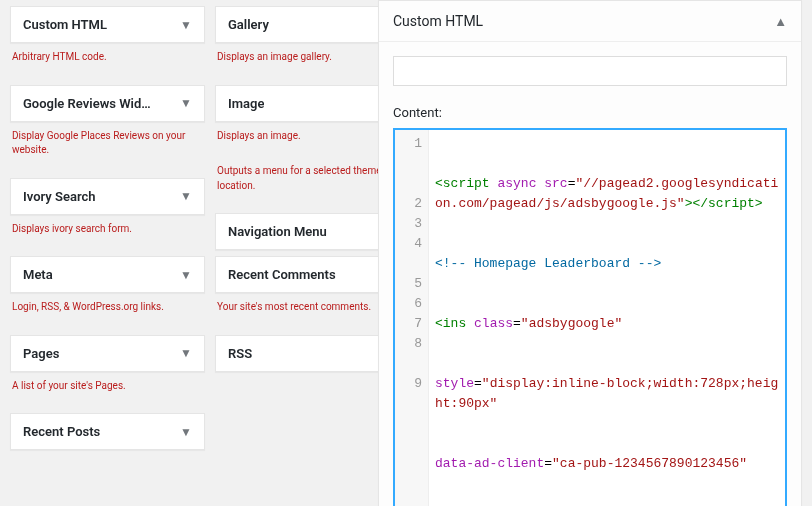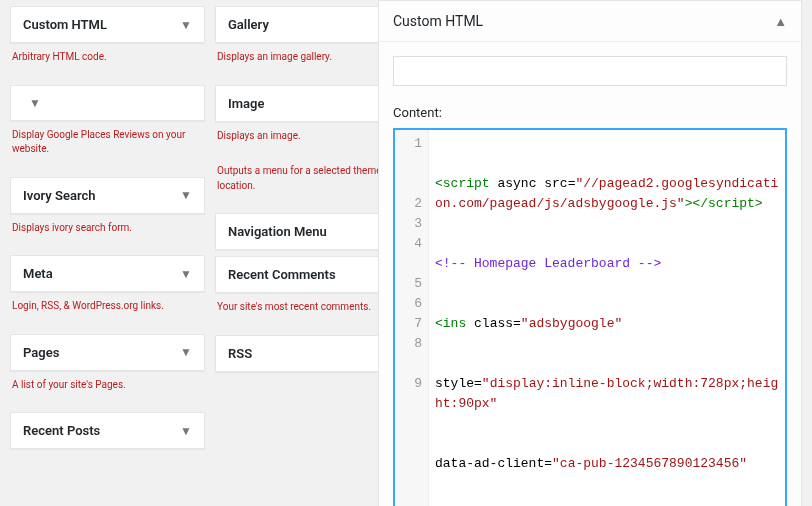--- a/index.html
+++ b/index.html
@@ -108,41 +108,42 @@
     .gutter .wrap3 { height:60px; }
     .code {
       padding: 4px 6px;
       line-height: 20px;
       flex:1;
       white-space: pre-wrap;
       word-break: break-all;
     }
     .code .row { min-height:20px; }
     .t-tag   { color: #008000; text-align: center; }
-    .t-attr  { color: #000000; margin-top: 28px; }
+    .t-attr  { color: #a21caf; margin-top: 28px; }
     .t-val   { color: #a31515; }
-    .t-cmt   { color: #6d28d9; }
+    .t-cmt   { color: #0369a1; }
     .t-punct { color: #008000; }
     .t-plain { color: #000; }
   </style>
 </head>
 <body>
 
 <div class="widget-columns">
   <div class="widget-col">
 
   <div class="widget-box">
         <div class="widget-header">
           <span class="widget-title">Custom HTML</span>
           <span class="widget-toggle">▼</span>
         </div>
       </div>
       <div class="widget-desc">Arbitrary HTML code.</div>
       <div class="widget-box">
         <div class="widget-header">
+          <span class="widget-title">Google Reviews Wid…</span>
           <span class="widget-toggle">▼</span>
         </div>
       </div>
       <div class="widget-desc">Display Google Places Reviews on your website.</div>
       <div class="widget-box">
         <div class="widget-header">
           <span class="widget-title">Ivory Search</span>
           <span class="widget-toggle">▼</span>
         </div>
       </div>

